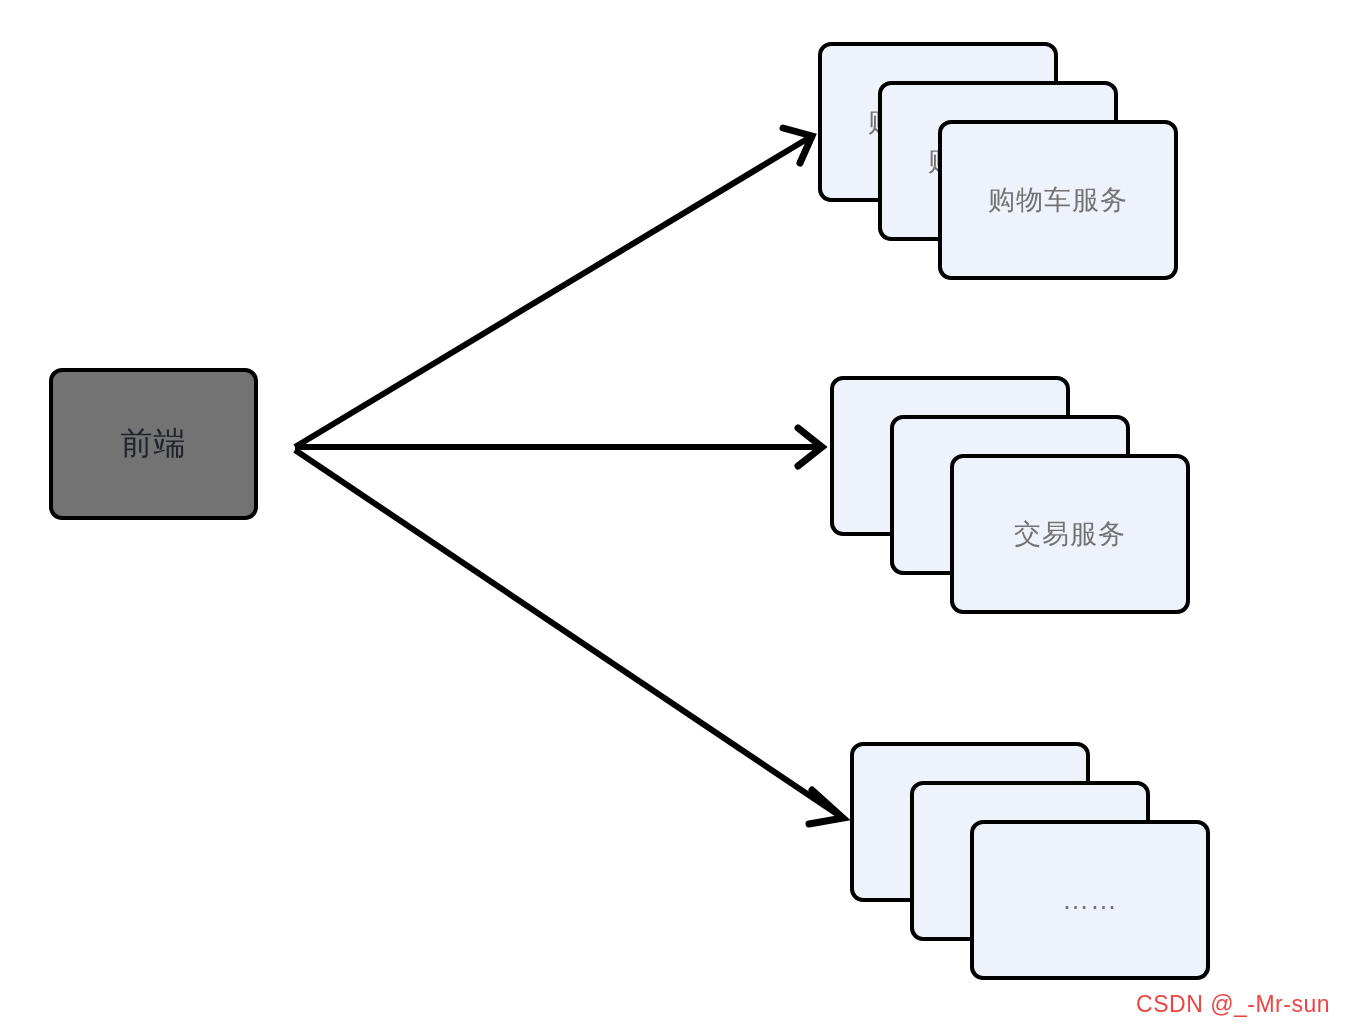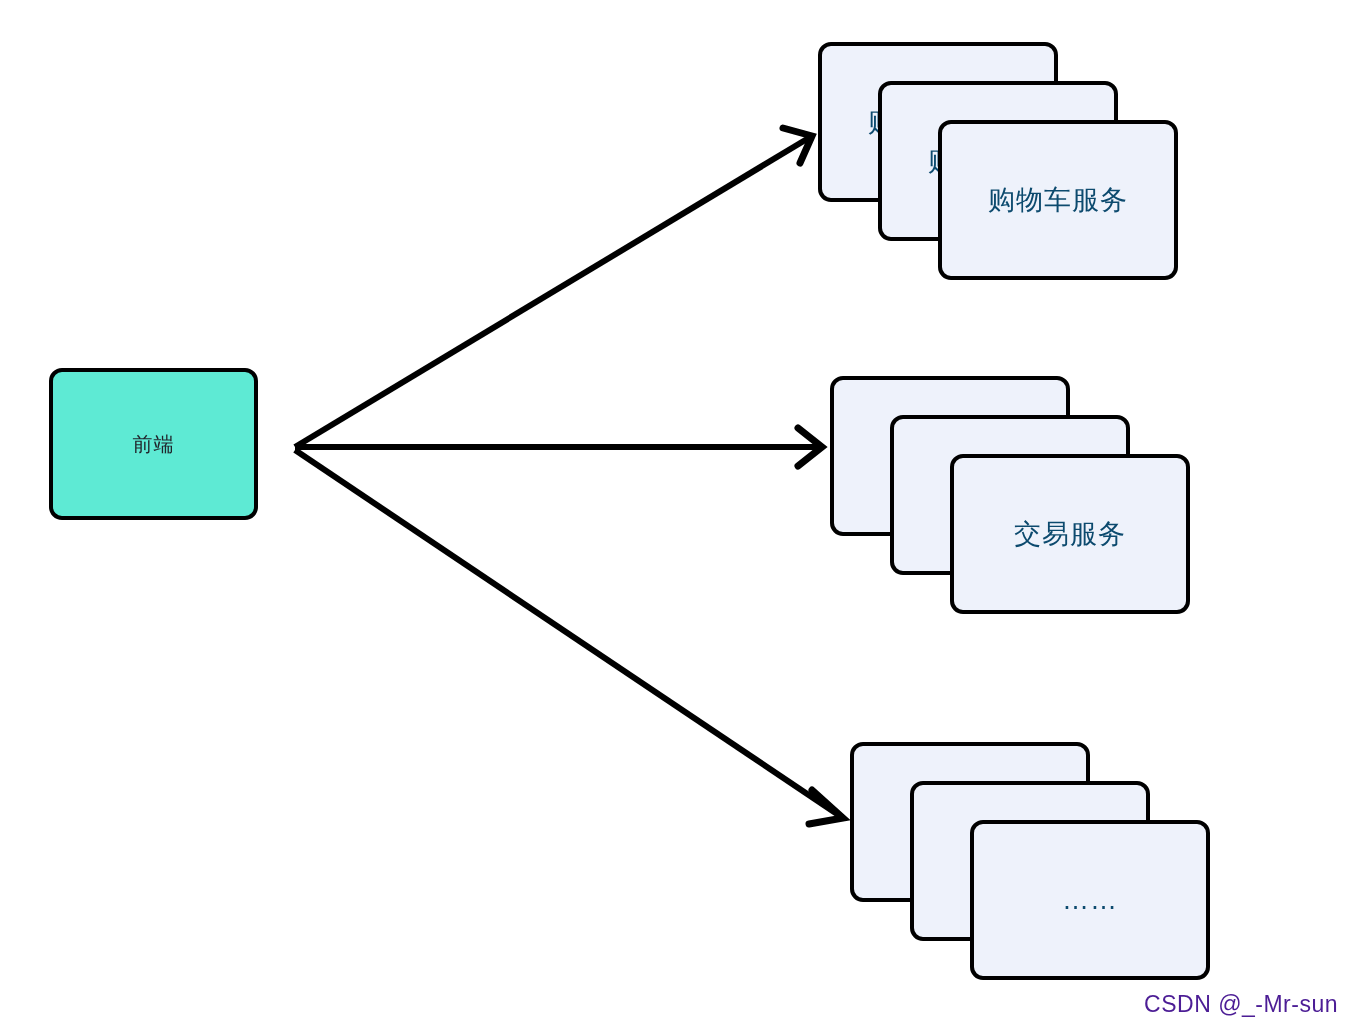--- a/index.html
+++ b/index.html
@@ -40,61 +40,61 @@
     color: #21252b;
     letter-spacing: 1px;
   }
 
   
   .node-frontend {
     left: 49px;
     top: 368px;
     width: 209px;
     height: 152px;
-    background: #5eead4;
-    font-size: 20px;
+    background: #737373;
+    font-size: 32px;
   }
 
   
   .stack {
     position: absolute;
     width: 480px;
     height: 280px;
   }
   .card {
     position: absolute;
     box-sizing: border-box;
     width: 240px;
     height: 160px;
     background: #eef2fb;
     border: 4px solid #000000;
     border-radius: 13px;
     display: flex;
     align-items: center;
     justify-content: center;
-    color: #0c4a6e;
+    color: #737373;
     font-size: 27px;
     letter-spacing: 1px;
     white-space: nowrap;
   }
   .card-back   { left: 0px;  top: 0px;  z-index: 1; }
   .card-middle { left: 60px; top: 39px; z-index: 2; }
   .card-front  { left: 120px;top: 78px; z-index: 3; }
 
   .stack-cart     { left: 818px; top: 42px; }
   .stack-trade    { left: 830px; top: 376px; }
   .stack-ellipsis { left: 850px; top: 742px; }
 
   
   .watermark {
     position: absolute;
-    right: 8px;
+    right: 16px;
     bottom: 8px;
     font-size: 23px;
-    color: #4c1d95;
+    color: #ef4444;
     letter-spacing: 0.5px;
     user-select: none;
   }
 </style>
 </head>
 <body>
 
 <div id="diagram-canvas">
 
   <svg id="connector-layer" viewBox="0 0 1346 1026" width="1346" height="1026" xmlns="http://www.w3.org/2000/svg">

